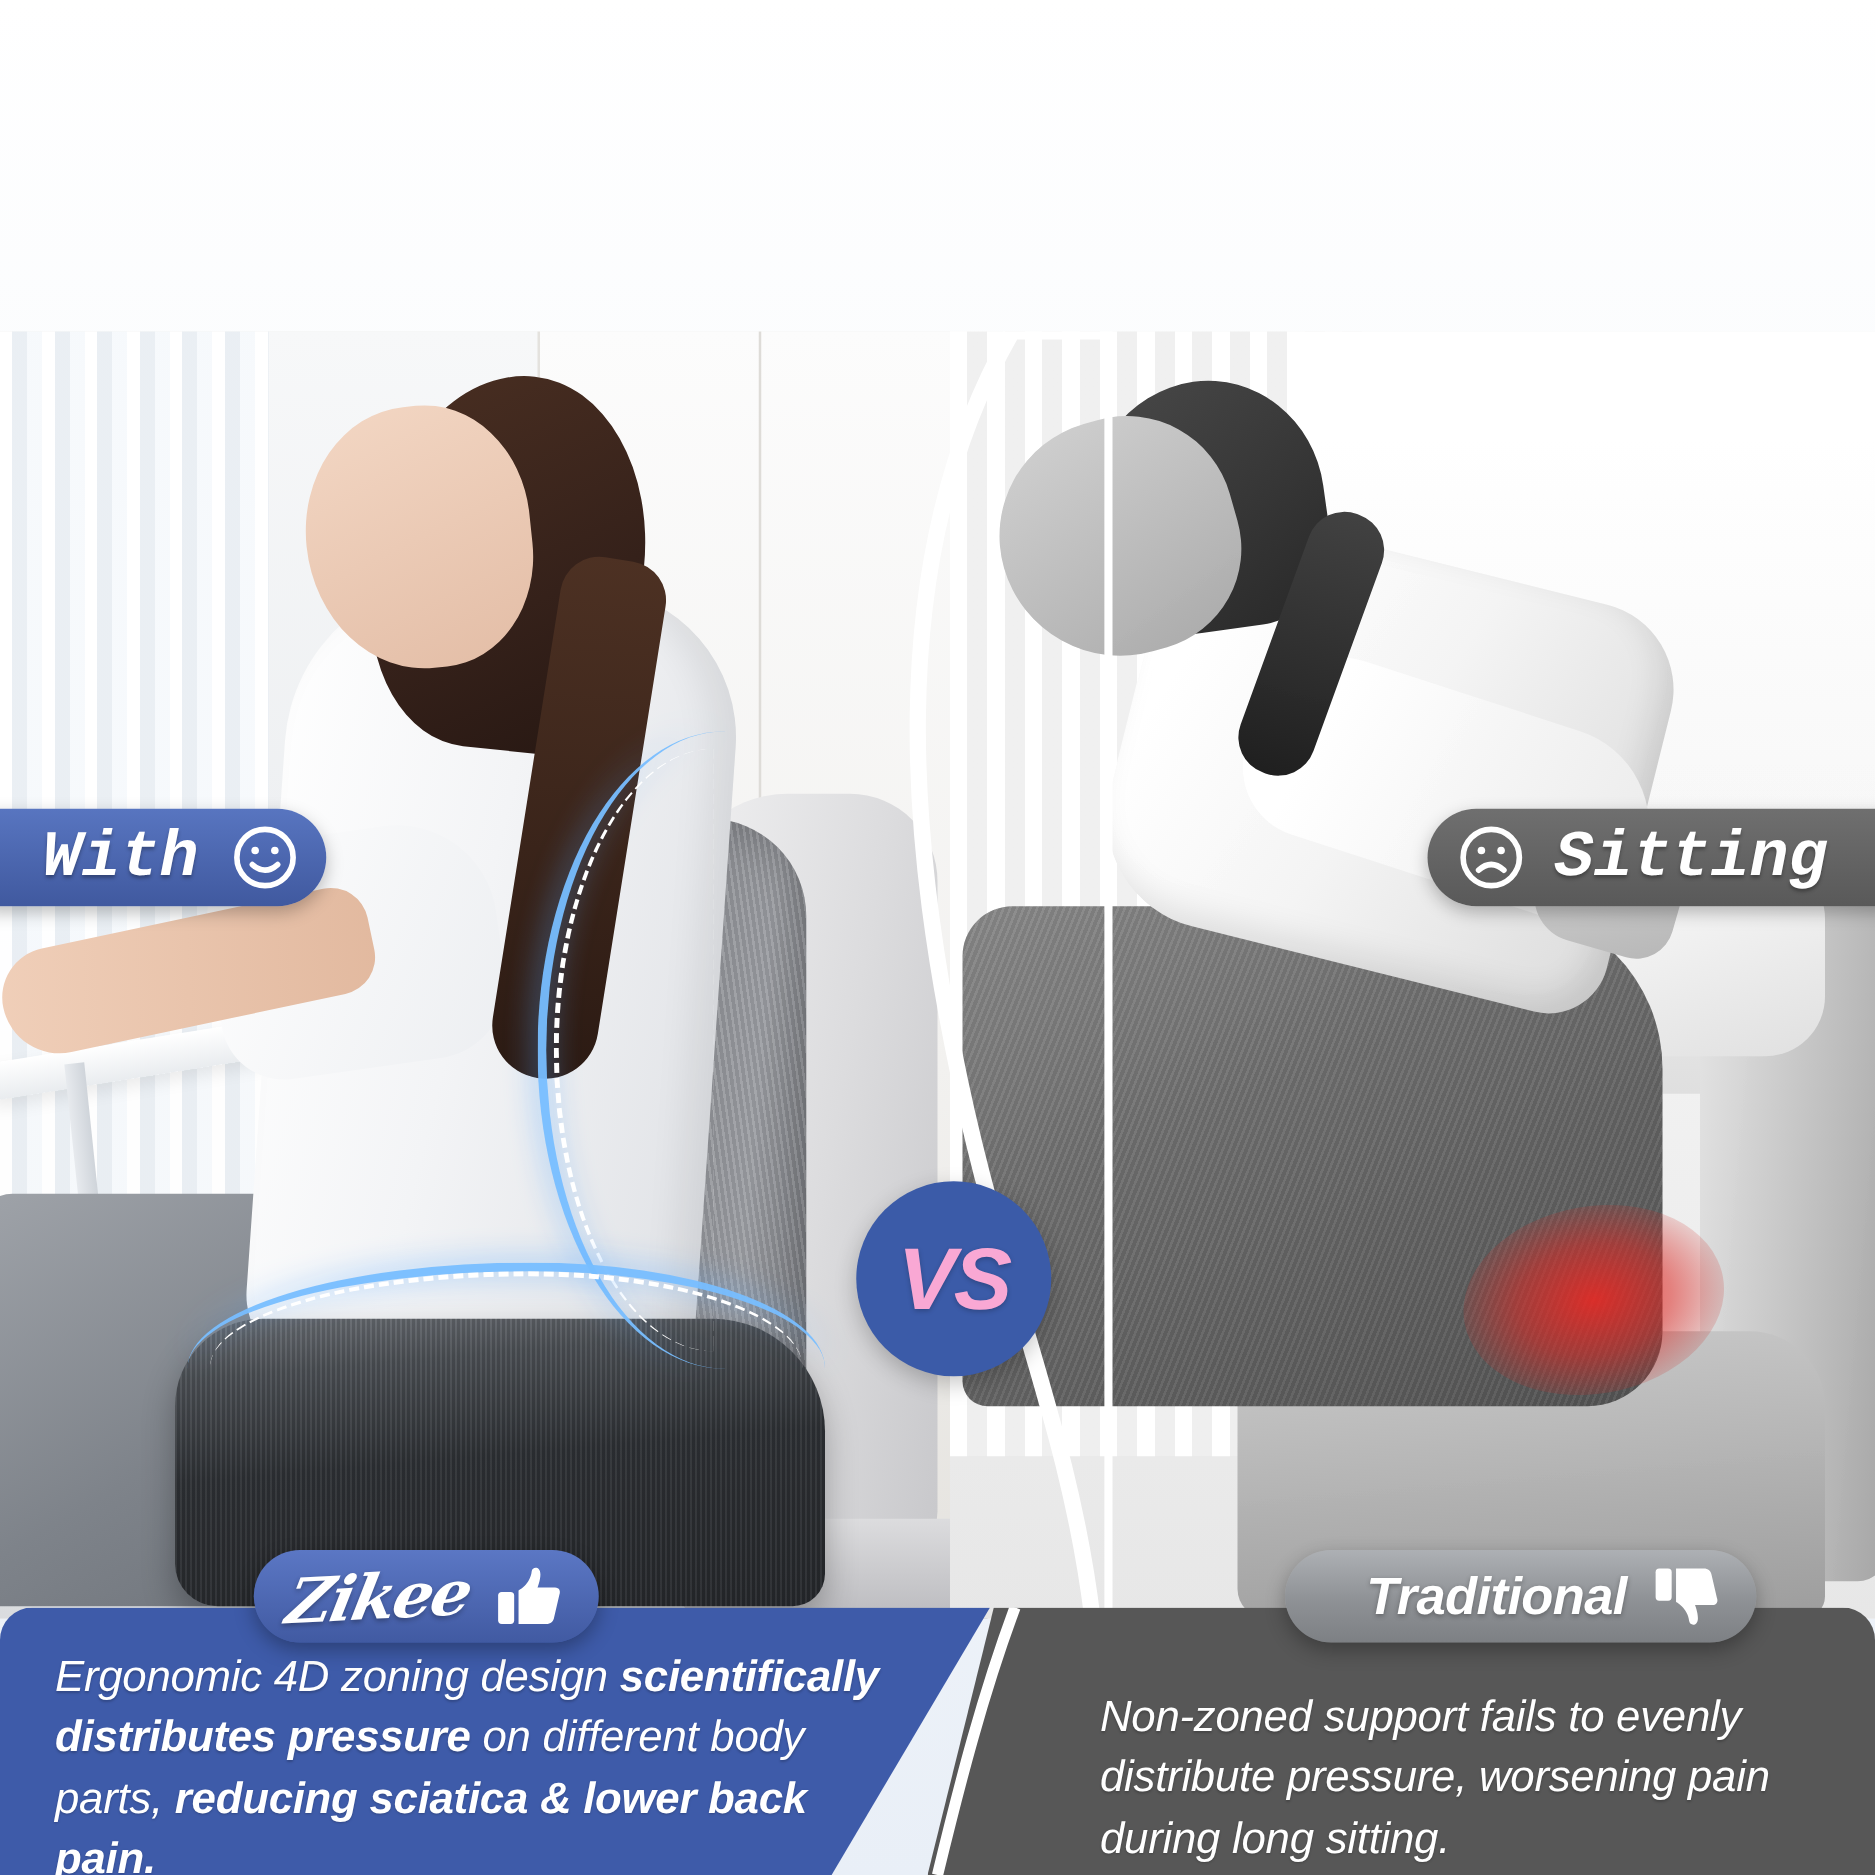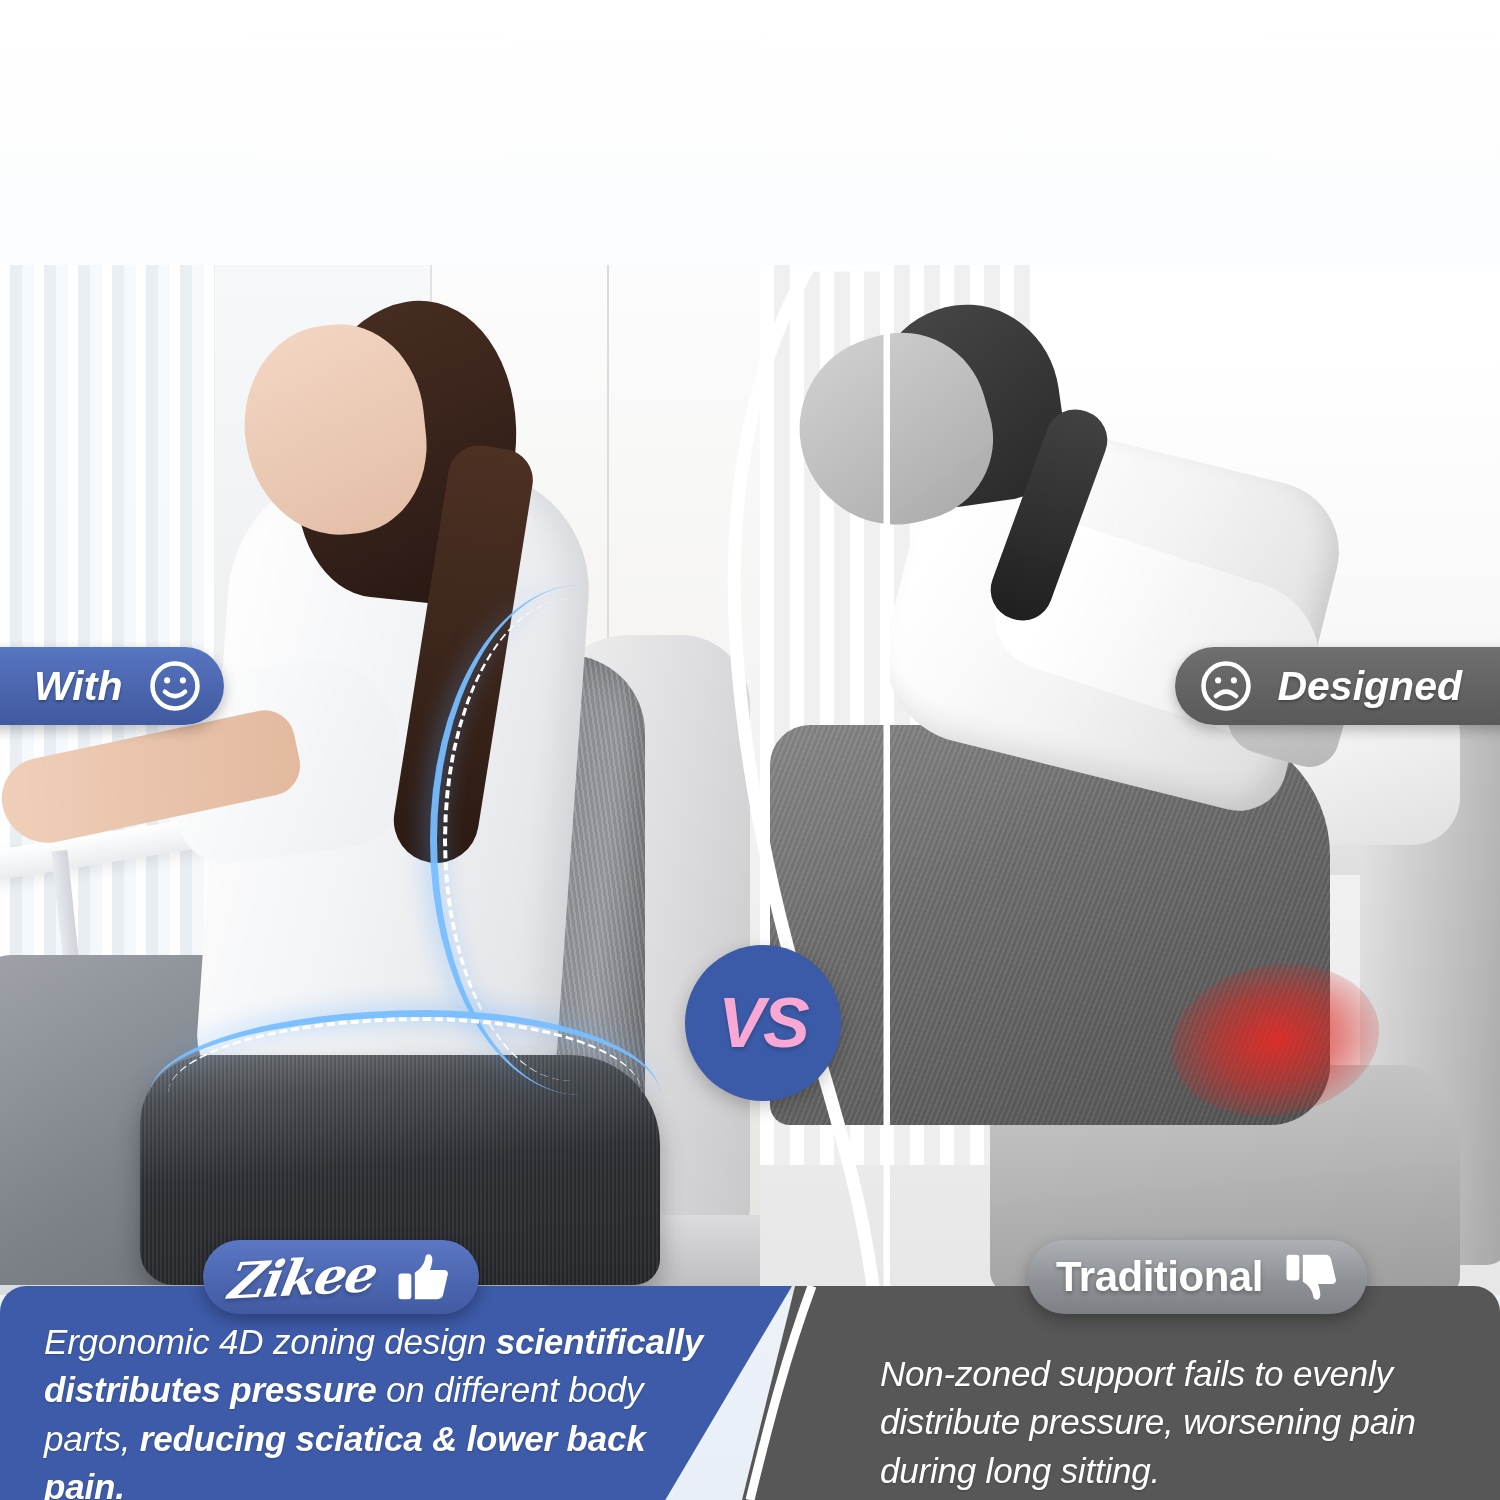--- a/index.html
+++ b/index.html
@@ -311,23 +311,24 @@
     background: linear-gradient(180deg,#5875c0 0%,#40599f 100%);
     border-radius: 0 42px 42px 0;
   }
   .badge-without {
     right:-14px; top:382px; padding: 0 52px 0 24px;
     gap:24px;
     background: linear-gradient(180deg,#6f6f6f 0%,#595959 100%);
     border-radius: 42px 0 0 42px;
   }
   .badge-label {
-    color:#ffffff; font-size:41px; font-weight:700; font-style:italic;
+    color:#ffffff; font-size:52px; font-weight:700; font-style:italic;
     letter-spacing:0px; white-space:nowrap;
     text-shadow: 0 2px 3px rgba(0,0,0,0.3);
+    font-family: Liberation Mono, monospace;
   }
   .face { width:54px; height:54px; flex:0 0 54px; }
 
   
   .vs-circle {
     position:absolute; left:685px; top:680px;
     width:156px; height:156px; border-radius:50%;
     background:#3B5BA8;
     display:flex; align-items:center; justify-content:center;
     z-index: 28;
@@ -387,23 +388,24 @@
     background: linear-gradient(180deg,#adb0b4 0%,#8e9195 55%,#7d8084 100%);
   }
   .brand-name {
     color:#ffffff; font-size:50px; font-weight:700; font-style:italic;
     font-family:"DejaVu Serif", serif;
     transform: skewX(-14deg) rotate(-3deg);
     letter-spacing:-2px;
     text-shadow: 0 2px 4px rgba(0,0,0,0.3);
   }
   .trad-name {
-    color:#ffffff; font-size:42px; font-weight:700; 
+    color:#ffffff; font-size:42px; font-weight:700; font-style:italic;
     letter-spacing:-0.5px;
     text-shadow: 0 2px 4px rgba(0,0,0,0.3);
+    margin-left: 37px;
   }
   .thumb { width:56px; height:56px; flex:0 0 56px; }
 </style>
 </head>
 <body>
 
 <div id="stage">
 
 
   <div class="photo-band">
@@ -463,21 +465,21 @@
       </svg>
     </div>
 
     <div class="badge badge-without">
       <svg class="face" viewBox="0 0 48 48">
         <circle cx="24" cy="24" r="20" fill="none" stroke="#ffffff" stroke-width="4"></circle>
         <circle cx="17" cy="19" r="2.7" fill="#ffffff"></circle>
         <circle cx="31" cy="19" r="2.7" fill="#ffffff"></circle>
         <path d="M15,33 Q24,25 33,33" fill="none" stroke="#ffffff" stroke-width="4" stroke-linecap="round"></path>
       </svg>
-      <span class="badge-label">Designed</span>
+      <span class="badge-label">Sitting</span>
     </div>
 
     <div class="vs-circle">
       <span class="vs-text">VS</span>
     </div>
   </div>
 
   <div class="caption-zone">
     <div class="panel-blue"></div>
     <div class="panel-gray"></div>

